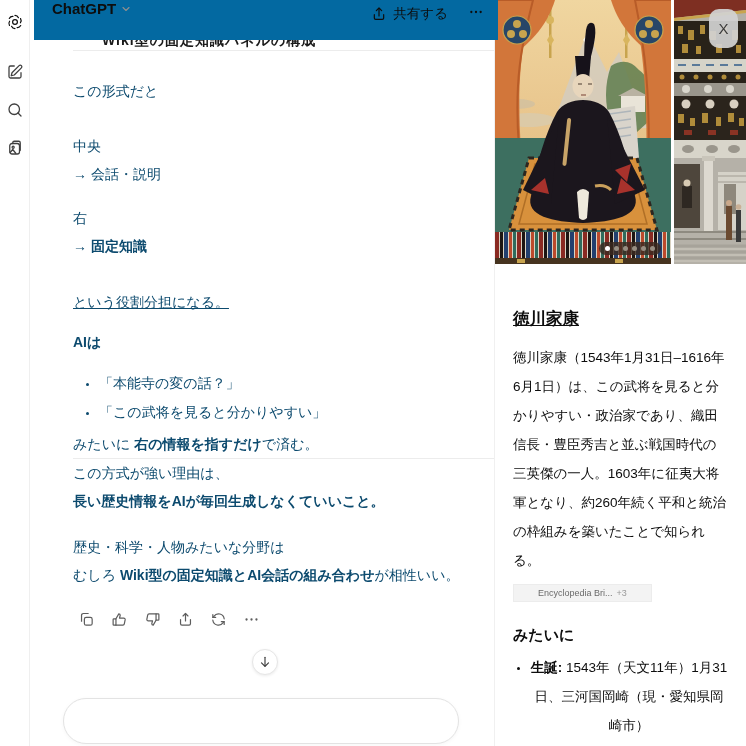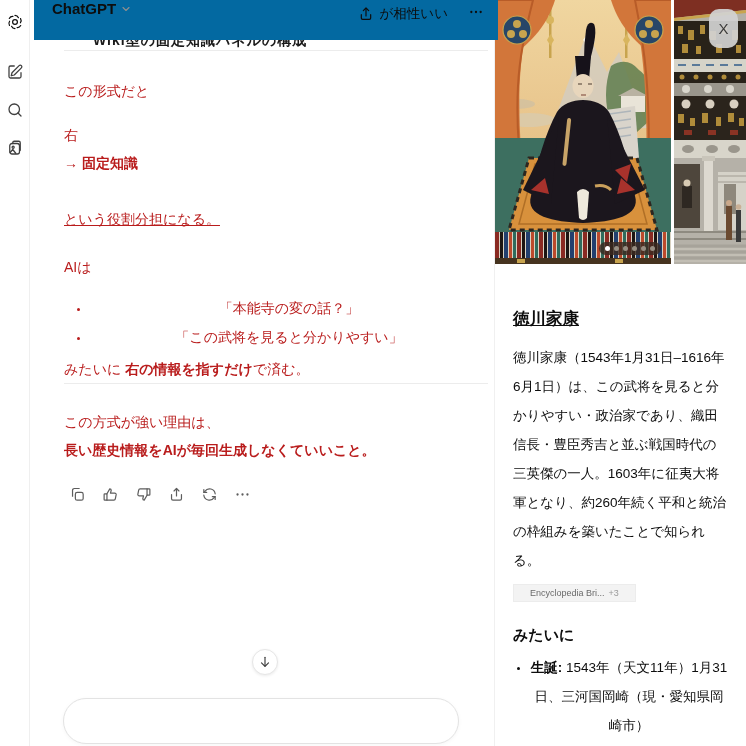--- a/index.html
+++ b/index.html
@@ -22,37 +22,37 @@
             display:flex; align-items:flex-start; justify-content:space-between; padding:0 10px 0 18px; }
   .model-switcher { display:flex; align-items:center; gap:4px; font-size:15px; font-weight:600; color:#0d0d0d; cursor:pointer; }
   .model-switcher .chev { color:#8f8f8f; }
   .header-right { display:flex; align-items:center; gap:10px; }
   .share-btn { display:flex; align-items:center; gap:6px; background:none; border:none; font-family:inherit;
                font-size:13.5px; color:#0d0d0d; cursor:pointer; padding:4px 6px; border-radius:8px; }
   .share-btn svg { width:16px; height:16px; }
   .more-btn { background:none; border:none; cursor:pointer; color:#0d0d0d; padding:4px; border-radius:8px; }
   .more-btn svg { width:16px; height:16px; }
 
-  .chat-scroll { position:absolute; left:8px; top:40px; width:452px; height:706px; padding:0 2px 0 26px; overflow:hidden; }
+  .chat-scroll { position:absolute; left:17px; top:40px; width:452px; height:706px; padding:0 2px 0 26px; overflow:hidden; }
   .clip-line { height:10px; overflow:hidden; margin-left:29px; }
   .clip-line span { display:inline-block; transform:translateY(-9px); font-weight:700; font-size:14px; letter-spacing:1px; color:#1a1a1a; }
-  .msg { font-size:14px; line-height:28px; color:#b91c1c; }
+  .msg { font-size:14px; line-height:28px; color:#0c4a6e; }
   .msg hr { border:none; border-top:1px solid #ececec; margin:0; }
   .hr1 { margin-top:33px; }
   .p-this { margin-top:26px; }
   .stanza-a { margin-top:27px; }
   .stanza-b { margin-top:16px; }
   .p-role { margin-top:28px;text-decoration:underline; }
-  .p-ai { margin-top:20px; }
-  .msg ul { margin-top:13px; padding-left:26px;text-align:center; }
+  .p-ai { margin-top:12px;font-weight:bold; }
+  .msg ul { margin-top:13px; padding-left:26px; }
   .msg ul li { line-height:29px; }
   .msg ul li::marker { font-size:10px; }
   .p-mitai { margin-top:3px; }
   .hr2 { margin-top:24px; }
-  .p-reason { margin-top:24px; }
+  .p-reason { }
   .p-field { margin-top:18px; }
   .b { font-weight:700; }
 
   .action-row { display:flex; align-items:center; gap:7px; margin-top:17px; color:#5d5d5d; }
   .act { width:26px; height:26px; display:flex; align-items:center; justify-content:center; border-radius:6px; cursor:pointer; background:none; border:none; color:#5d5d5d; }
   .act svg { width:17px; height:17px; }
 
   .scroll-down { position:absolute; left:222px; top:649px; width:26px; height:26px; border-radius:50%;
                  background:#fff; border:1px solid #e6e6e6; box-shadow:0 1px 3px rgba(0,0,0,.08);
                  display:flex; align-items:center; justify-content:center; cursor:pointer; color:#3f3f3f; }
@@ -74,21 +74,21 @@
                background:rgba(210,210,210,.93); border:none; color:#3c3c3c; font-size:15px; font-family:inherit;
                display:flex; align-items:center; justify-content:center; cursor:pointer; }
   .dots { position:absolute; left:104px; top:242px; height:13px; padding:0 6px; border-radius:7px;
           background:rgba(58,42,32,.82); display:flex; align-items:center; gap:4px; }
   .dots i { width:5px; height:5px; border-radius:50%; background:#988e82; display:block; cursor:pointer; }
   .dots i.on { background:#ffffff; }
 
   .panel-body { padding:0 18px; }
   .panel-title { margin-top:44px; font-size:16.5px; font-weight:700; color:#0d0d0d;text-decoration:underline; }
   .panel-summary { margin-top:13px; font-size:13.5px; line-height:29px; color:#0d0d0d; }
-  .src-badge { display:inline-flex; align-items:center; gap:4px; margin-top:9px; padding:3px 16px;
+  .src-badge { display:inline-flex; align-items:center; gap:4px; margin-top:9px; padding:3px 24px;
                background:#f3f3f3; border:1px solid #ececec; border-radius:0; font-size:9px; color:#6a6a6a; cursor:pointer; }
   .src-badge .plus { color:#9a9a9a; }
   .facts-title { margin-top:24px; font-size:15px; font-weight:700; }
   .facts { margin-top:8px; padding-left:17px; }
   .facts li { font-size:13.5px; line-height:29px;text-align:center; }
   .facts li::marker { font-size:10px; }
 </style>
 </head>
 <body>
 
@@ -137,21 +137,21 @@
             <path d="m6 9 6 6 6-6"></path>
           </svg>
       </div>
       <div class="header-right">
         <button class="share-btn">
           <svg viewBox="0 0 24 24" fill="none" stroke="currentColor" stroke-width="1.8" stroke-linecap="round" stroke-linejoin="round">
             <path d="M12 15V4"></path>
               <path d="m8 7 4-4 4 4"></path>
               <path d="M5 13v5a2 2 0 0 0 2 2h10a2 2 0 0 0 2-2v-5"></path>
           </svg>
-          <span>が相性いい</span>
+          <span>共有する</span>
         </button>
         <button class="more-btn">
           <svg viewBox="0 0 24 24" fill="currentColor">
             <circle cx="5" cy="12" r="1.7"></circle>
               <circle cx="12" cy="12" r="1.7"></circle>
               <circle cx="19" cy="12" r="1.7"></circle>
           </svg>
         </button>
       </div>
     </header>
@@ -160,20 +160,24 @@
 
     <div class="chat-scroll">
       <div class="clip-line">
         <span>Wiki型の固定知識パネルの構成</span>
       </div>
 
       <div class="msg">
         <hr class="hr1">
         <p class="p-this">この形式だと</p>
 
+        <p class="stanza-a">
+          <span>中央</span><br>
+          <span>→ 会話・説明</span>
+        </p>
 
         <p class="stanza-b">
           <span>右</span><br>
           <span class="b">→ 固定知識</span>
         </p>
 
         <p class="p-role">という役割分担になる。</p>
         <p class="p-ai">AIは</p>
 
         <ul>
@@ -185,20 +189,24 @@
           <span>みたいに </span><span class="b">右の情報を指すだけ</span><span>で済む。</span>
         </p>
 
         <hr class="hr2">
 
         <p class="p-reason">
           <span>この方式が強い理由は、</span><br>
           <span class="b">長い歴史情報をAIが毎回生成しなくていいこと。</span>
         </p>
 
+        <p class="p-field">
+          <span>歴史・科学・人物みたいな分野は</span><br>
+          <span>むしろ </span><span class="b">Wiki型の固定知識とAI会話の組み合わせ</span><span>が相性いい。</span>
+        </p>
 
         <div class="action-row">
           <button class="act">
             <svg viewBox="0 0 24 24" fill="none" stroke="currentColor" stroke-width="1.7" stroke-linejoin="round">
                 <rect x="9" y="9" width="11" height="11" rx="2.5"></rect>
                 <path d="M5 15V6a2.5 2.5 0 0 1 2.5-2.5H15"></path>
               </svg>
           </button>
           <button class="act">
             <svg viewBox="0 0 24 24" fill="none" stroke="currentColor" stroke-width="1.7" stroke-linecap="round" stroke-linejoin="round">

